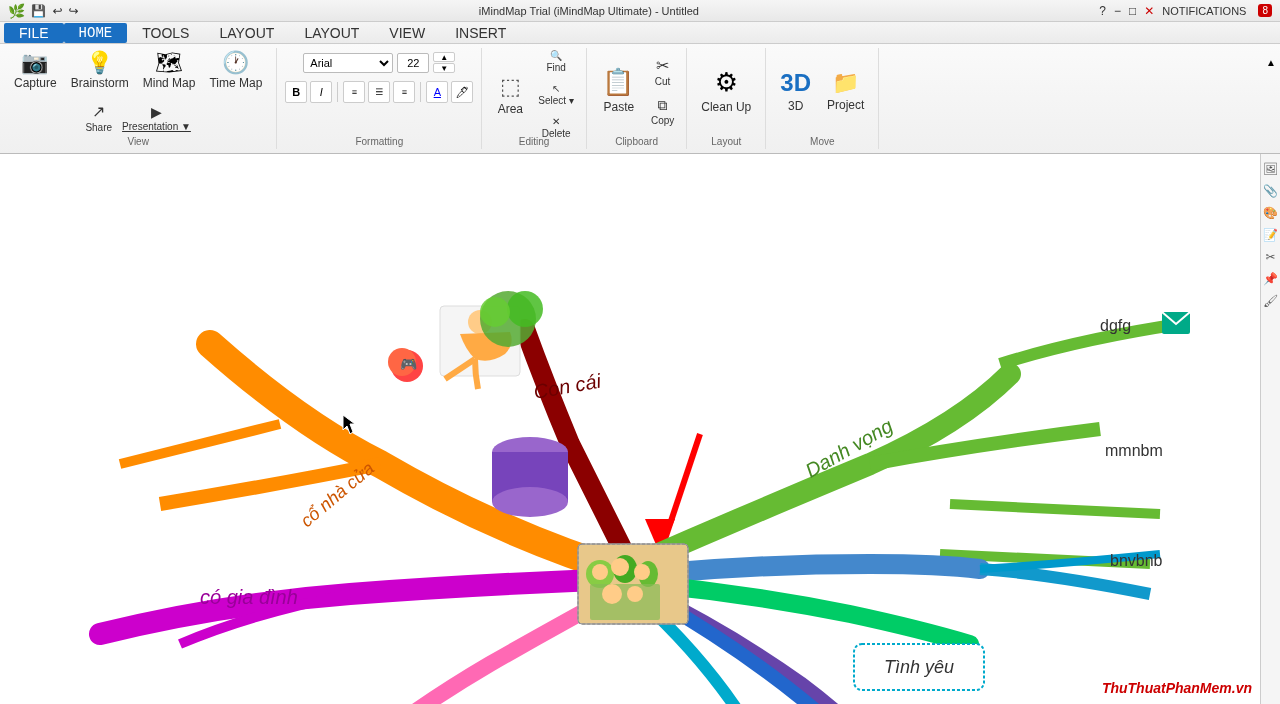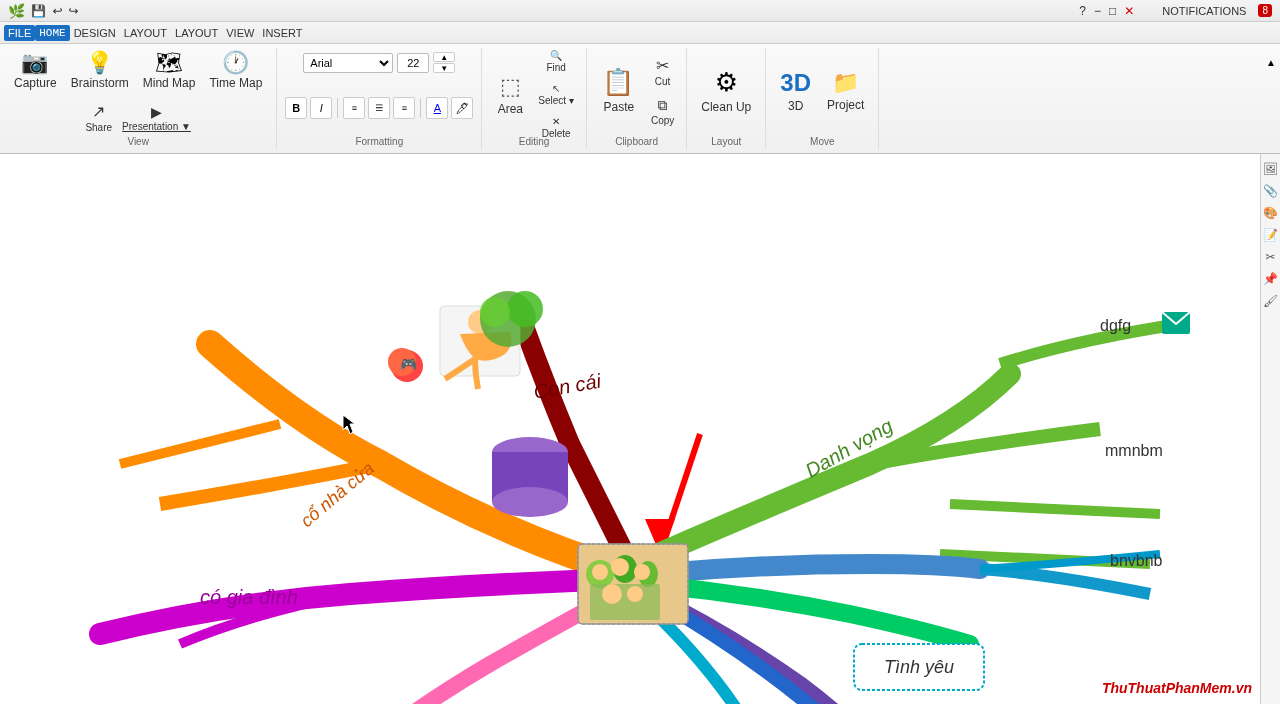--- a/index.html
+++ b/index.html
@@ -23,23 +23,23 @@
     #menubar {
       height: 22px;
       background: linear-gradient(to bottom, #f5f5f5, #ebebeb);
       display: flex;
       align-items: center;
       padding: 0 4px;
       border-bottom: 1px solid #ccc;
       font-size: 11px;
     }
     #menubar .menu-item {
-      padding: 2px 4px;
+      padding: 2px 15px;
       cursor: pointer;
-      font-size: 11px;
+      font-size: 14px;
       color: #333;
       border-radius: 2px;
     }
     #menubar .menu-item.active {
       background: #1a6fc2;
       color: white;
     }
 
     
     #ribbon {
@@ -208,34 +208,35 @@
 </head>
 <body>
 
 <div id="titlebar">
   <div style="display:flex;align-items:center;gap:6px;">
     <span style="font-size:14px;">🌿</span>
     <span style="font-size:12px;cursor:pointer;">💾</span>
     <span style="font-size:12px;cursor:pointer;">↩</span>
     <span style="font-size:12px;cursor:pointer;">↪</span>
   </div>
+  <div class="title">iMindMap Trial (iMindMap Ultimate) - Untitled</div>
   <div style="display:flex;align-items:center;gap:8px;">
     <span style="cursor:pointer;font-size:12px;">?</span>
     <span style="cursor:pointer;font-size:12px;">−</span>
     <span style="cursor:pointer;font-size:12px;">□</span>
     <span style="cursor:pointer;font-size:12px;color:#cc0000;">✕</span>
-    <span style="margin-left:20px;font-size:11px;">NOTIFICATIONS</span>
+    <span style="font-size:11px;">NOTIFICATIONS</span>
     <span class="notif-badge">8</span>
   </div>
 </div>
 
 <div id="menubar">
   <div class="menu-item active">FILE</div>
   <div class="menu-item active" style="background:#1a6fc2;color:white;font-family:Liberation Mono, monospace;">HOME</div>
-  <div class="menu-item">DESIGN</div>
+  <div class="menu-item">TOOLS</div>
   <div class="menu-item">LAYOUT</div>
   <div class="menu-item">LAYOUT</div>
   <div class="menu-item">VIEW</div>
   <div class="menu-item">INSERT</div>
 </div>
 
 <div id="ribbon">
 
   <div class="ribbon-group">
     <div class="ribbon-group-content" style="flex-direction:column;gap:2px;">
@@ -265,21 +266,21 @@
         <div class="ribbon-btn-small">
           <span style="font-size:14px;">▶</span>
           <span style="font-size:10px;text-decoration:underline;">Presentation ▼</span>
         </div>
       </div>
     </div>
     <div class="ribbon-group-label">View</div>
   </div>
 
   <div class="ribbon-group">
-    <div class="ribbon-group-content" style="flex-direction:column;gap:20px;padding-bottom:16px;justify-content:flex-start;padding-top:4px;">
+    <div class="ribbon-group-content" style="flex-direction:column;gap:4px;padding-bottom:16px;justify-content:flex-start;padding-top:4px;">
       <div class="formatting-top">
         <select class="font-select">
           <option>Arial</option>
         </select>
         <input type="text" class="font-size-input" value="22" style="">
         <div style="display:flex;flex-direction:column;gap:1px;">
           <div class="fmt-btn" style="height:10px;font-size:8px;">▲</div>
           <div class="fmt-btn" style="height:10px;font-size:8px;">▼</div>
         </div>
       </div>

